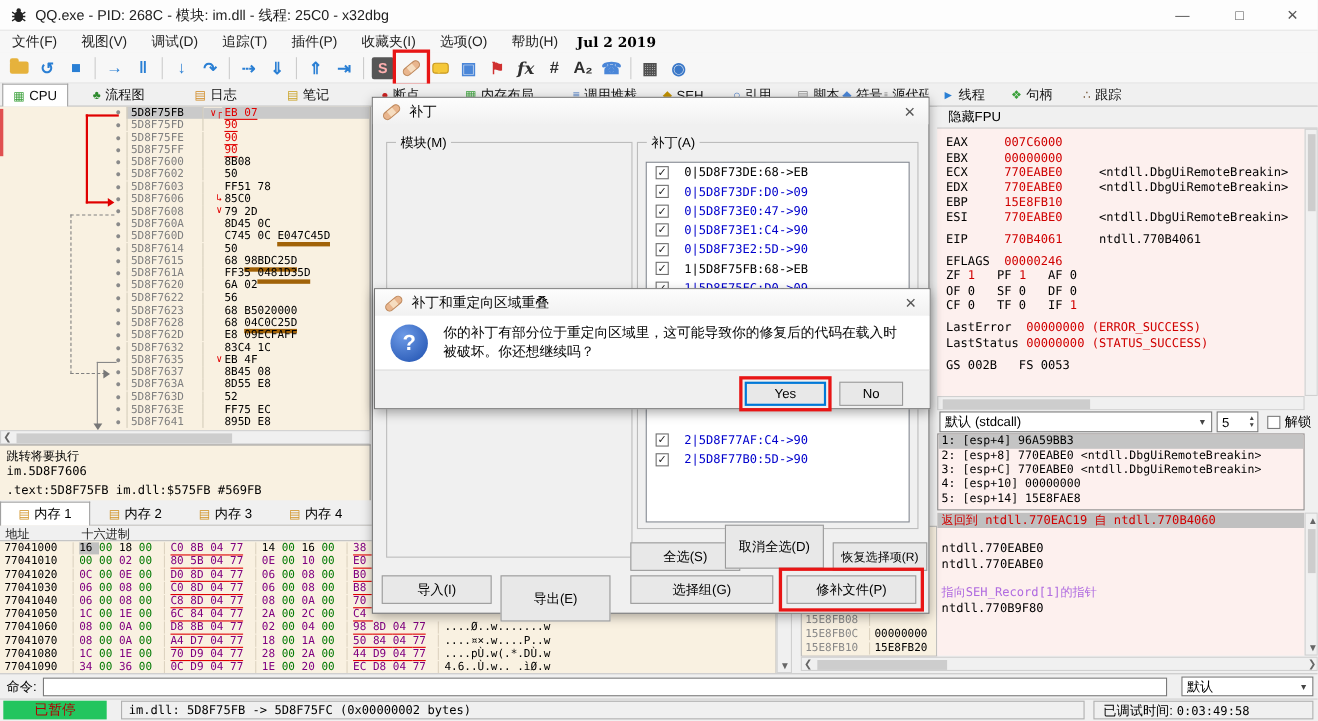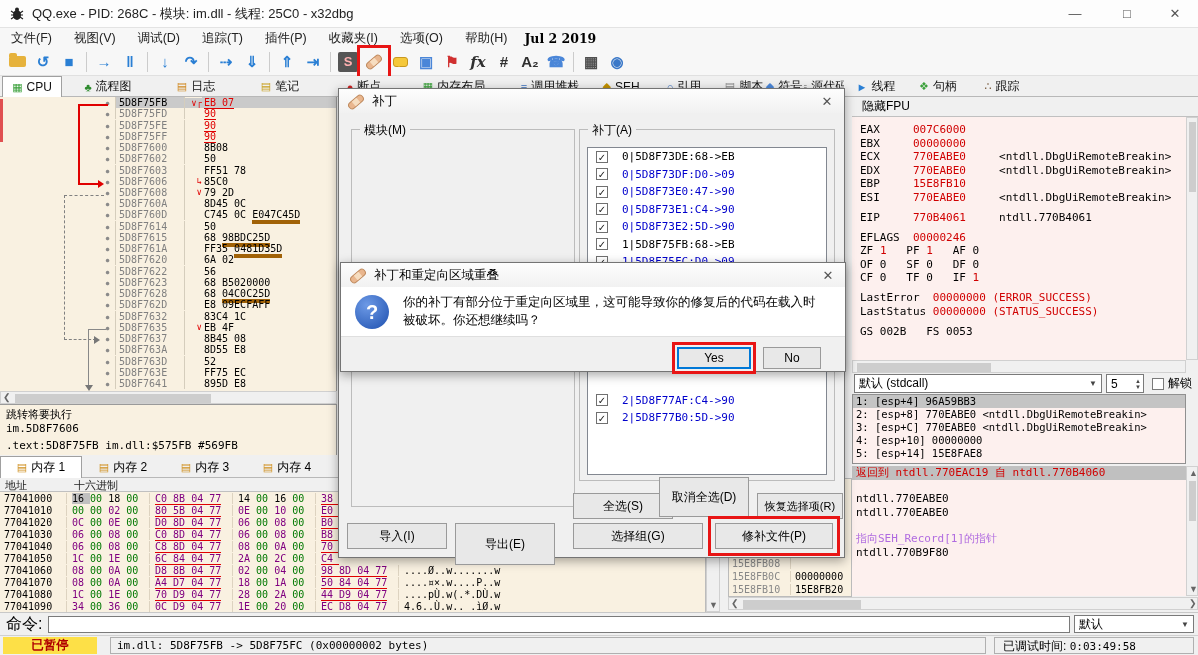--- a/index.html
+++ b/index.html
@@ -91,25 +91,25 @@
   #unlockbox{width:12px;height:12px;background:#fff;border:1px solid #7a7a7a;margin:0 4px 0 8px}
   #args{position:absolute;left:852px;top:394px;width:334px;height:70px;background:#fdf0ee;border:1px solid #909090;overflow:hidden;font-family:"DejaVu Sans Mono",monospace;font-size:10.5px}
   .argrow{height:13px;line-height:13px;white-space:pre;padding-left:3px}
   .argrow.first{background:#c4c4c4}
   #infopane{position:absolute;left:852px;top:466px;width:334px;height:130px;background:#fdf0ee;overflow:hidden;font-family:"DejaVu Sans Mono",monospace;font-size:11px}
   #retline{height:14px;line-height:14px;background:#c0c0c0;color:#d00000;padding-left:4px;white-space:pre}
   .ipl{height:14px;line-height:14px;padding-left:4px;white-space:pre}
   #sehc{color:#b06be0}
   
   #cmdbar{position:absolute;left:0;top:612px;width:1198px;height:23px;background:#f0f0f0;border-top:1px solid #c8c8c8;display:flex;align-items:center}
-  #cmdlabel{padding:0 6px;font-size:16px}
+  #cmdlabel{padding:0 6px;font-size:12px}
   #cmdinput{width:1022px;height:17px;border:1px solid #7a7a7a;background:#fff;font-size:11px;padding:0 3px}
   #cmddrop{position:absolute;left:1074px;top:2px;width:120px;height:18px;background:#fff;border:1px solid #7a7a7a;display:flex;align-items:center;justify-content:space-between;padding:0 4px;font-size:12px}
   #statusbar{position:absolute;left:0;top:635px;width:1198px;height:20px;background:#f0f0f0;border-top:1px solid #d0d0d0}
-  #paused{position:absolute;left:3px;top:1px;width:94px;height:17px;background:#fde047;color:#b00000;font-weight:bold;text-align:center;line-height:17px;font-size:12.5px}
+  #paused{position:absolute;left:3px;top:1px;width:94px;height:17px;background:#22c55e;color:#b00000;font-weight:normal;text-align:center;line-height:17px;font-size:12.5px}
   #statmsg{position:absolute;left:110px;top:1px;width:876px;height:17px;border:1px solid #b0b0b0;line-height:16px;padding-left:6px;font-family:"DejaVu Sans Mono",monospace;font-size:11px}
   #stattime{position:absolute;left:994px;top:1px;width:200px;height:17px;border:1px solid #b0b0b0;line-height:16px;padding-left:8px;font-size:12px}
   
   .dlg{position:absolute;background:#f0f0f0;border:1px solid #747474;box-shadow:0 3px 10px rgba(0,0,0,.35)}
   .dlgtitle{height:24px;background:linear-gradient(#fdfdfd,#f1f1f1);display:flex;align-items:center;padding-left:8px;font-size:12.5px;gap:7px}
   .dlgclose{position:absolute;top:4px;right:8px;width:18px;height:18px;text-align:center;line-height:18px;color:#555;font-size:13px}
   #patchdlg{left:338px;top:88px;width:507px;height:470px;z-index:50}
   #confirmdlg{left:340px;top:262px;width:506px;height:110px;z-index:60}
   .grpbox{position:absolute;border:1px solid #bcbcbc}
   .grplabel{position:absolute;top:-8px;left:8px;background:#f0f0f0;padding:0 4px;font-size:12px}

